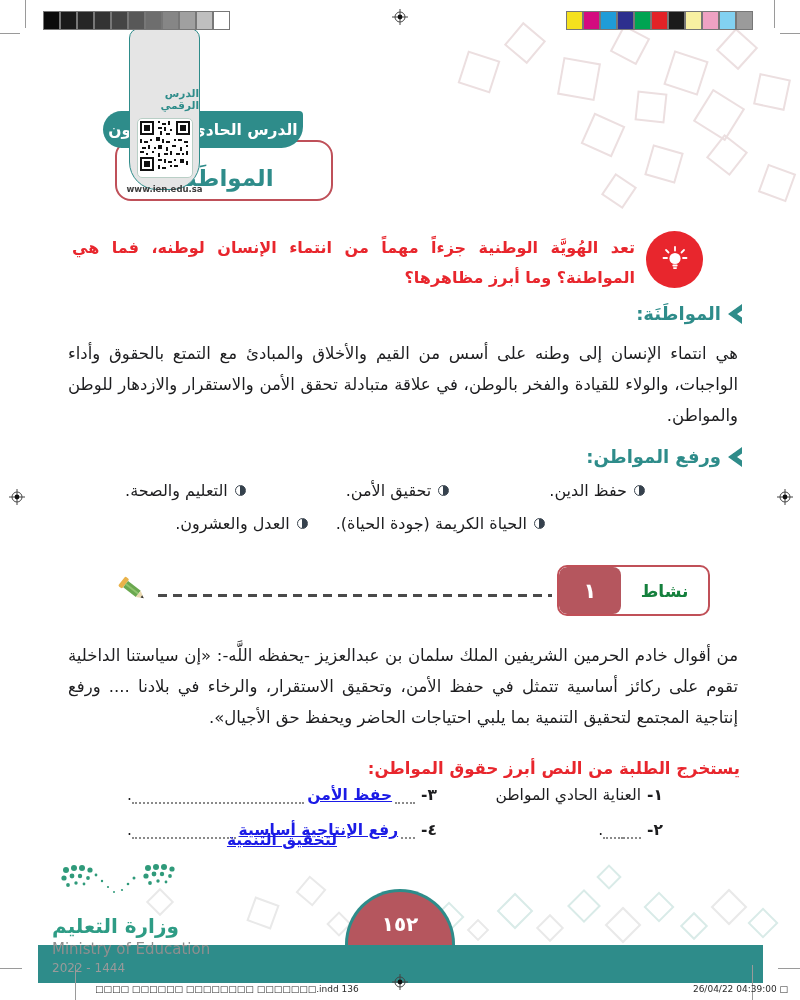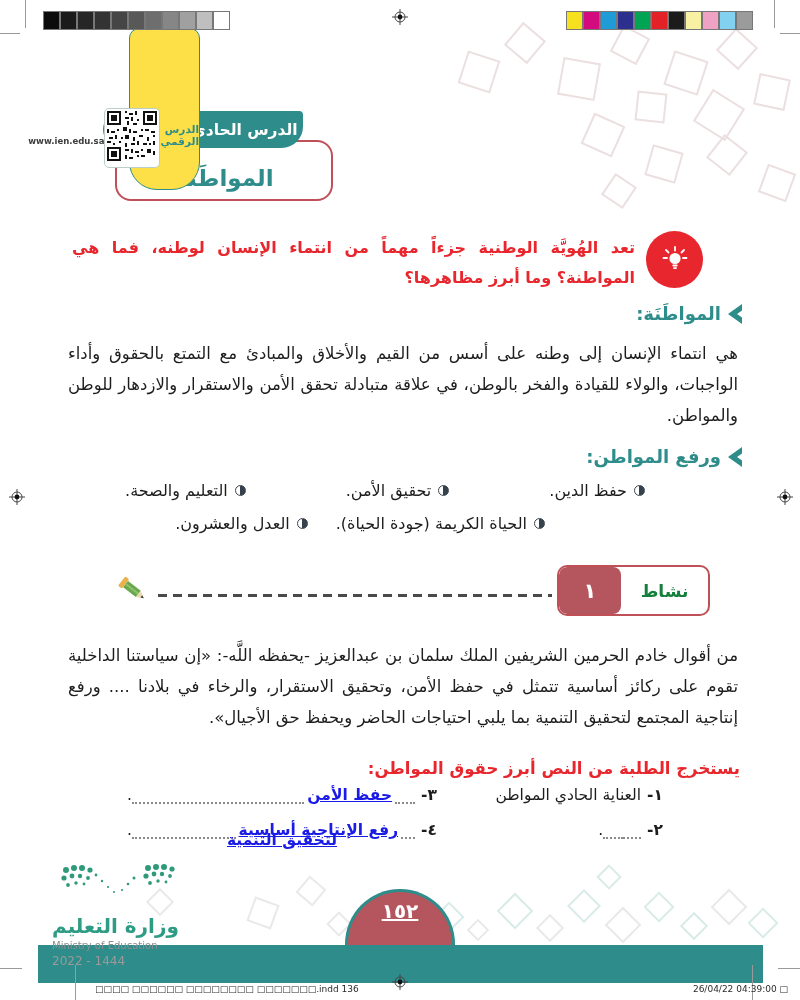--- a/index.html
+++ b/index.html
@@ -10,22 +10,22 @@
   
   .bar { position:absolute; display:flex; z-index:4; }
   .bar .cell { width:17px; height:19px; border:0.5px solid #777; }
   .grayscale-bar { left:43px; top:11px; direction:ltr; }
   .color-bar { left:566px; top:11px; direction:ltr; }
   .cm { position:absolute; background:#9a9a9a; z-index:5; }
   .reg { position:absolute; z-index:6; }
 
   
   .qr-tab { position:absolute; left:129px; top:28px; width:71px; height:162px; z-index:3;
-            border:1.6px solid #2E8C8A; border-radius:10px 10px 28px 28px; background:#fde047;
-            display:flex; align-items:center; padding-top:58px; }
+            border:1.6px solid #2E8C8A; border-radius:10px 10px 28px 28px; background:#e5e5e5;
+            display:flex; flex-direction:column; align-items:center; padding-top:58px; }
   .qr-tab .label { color:#2E8C8A; font-size:10.5px; font-weight:bold; margin-bottom:7px; }
   .qr-frame { border:1px solid #b9cfc6; border-radius:5px; padding:2px; background:#fff; }
   .qr-tab .url { font-size:8.5px; font-weight:bold; color:#3c3c3c; margin-top:6px; direction:ltr; }
 
   
   .sq { position:absolute; border:2px solid #ecdfe0; z-index:0; }
   .sq.t { border-color:#d9ebe8; }
   .sq.g { border-color:#e9e9e9; }
 
   
@@ -75,24 +75,24 @@
   .t-num { font-weight:bold; margin-left:6px; }
   .leader { border-bottom:2px dotted #8a8a8a; height:4px; }
   .ans { color:#1b1be6; font-weight:bold; text-decoration:underline; margin:0 3px; }
   .ans2 { color:#1b1be6; font-weight:bold; text-decoration:underline; text-align:center; margin-top:-8px; width:170px; margin-right:70px; }
 
   
   .band { position:absolute; left:38px; right:37px; top:945px; height:38px; background:#2E8C8A; z-index:1; }
   .page-num { position:absolute; left:345px; top:889px; width:110px; height:56px; z-index:2;
               background:#b5565e; border:3px solid #2E8C8A; border-bottom:none;
               border-radius:56px 56px 0 0; display:flex; align-items:flex-end; justify-content:center;
-              color:#fff; font-size:20px; font-weight:bold; padding-bottom:22px; letter-spacing:2px;text-decoration:underline; }
+              color:#fff; font-size:20px; font-weight:bold; padding-bottom:9px; letter-spacing:2px; }
   .ministry { position:absolute; left:52px; top:862px; width:185px; z-index:2; direction:ltr; }
   .ministry .ar { color:#2E9C85; font-size:20px; font-weight:bold; text-align:left; margin-top:2px; letter-spacing:1px; }
-  .ministry .en { color:#8f8f8f; font-size:10px; text-align:left; margin-top:2px; }
+  .ministry .en { color:#8f8f8f; font-size:15px; text-align:left; margin-top:2px; }
   .ministry .yr { color:#9a9a9a; font-size:12px; text-align:left; margin-top:3px; }
   .foot-line { position:absolute; top:984px; font-size:9px; color:#2b2b2b; z-index:6; direction:ltr; white-space:nowrap; }
 </style>
 </head>
 <body>
 
 <div class="page">
 
   <div class="cm" style="left:25px; top:0; width:1px; height:28px;"></div>
   <div class="cm" style="left:0; top:33px; width:20px; height:1px;"></div>

